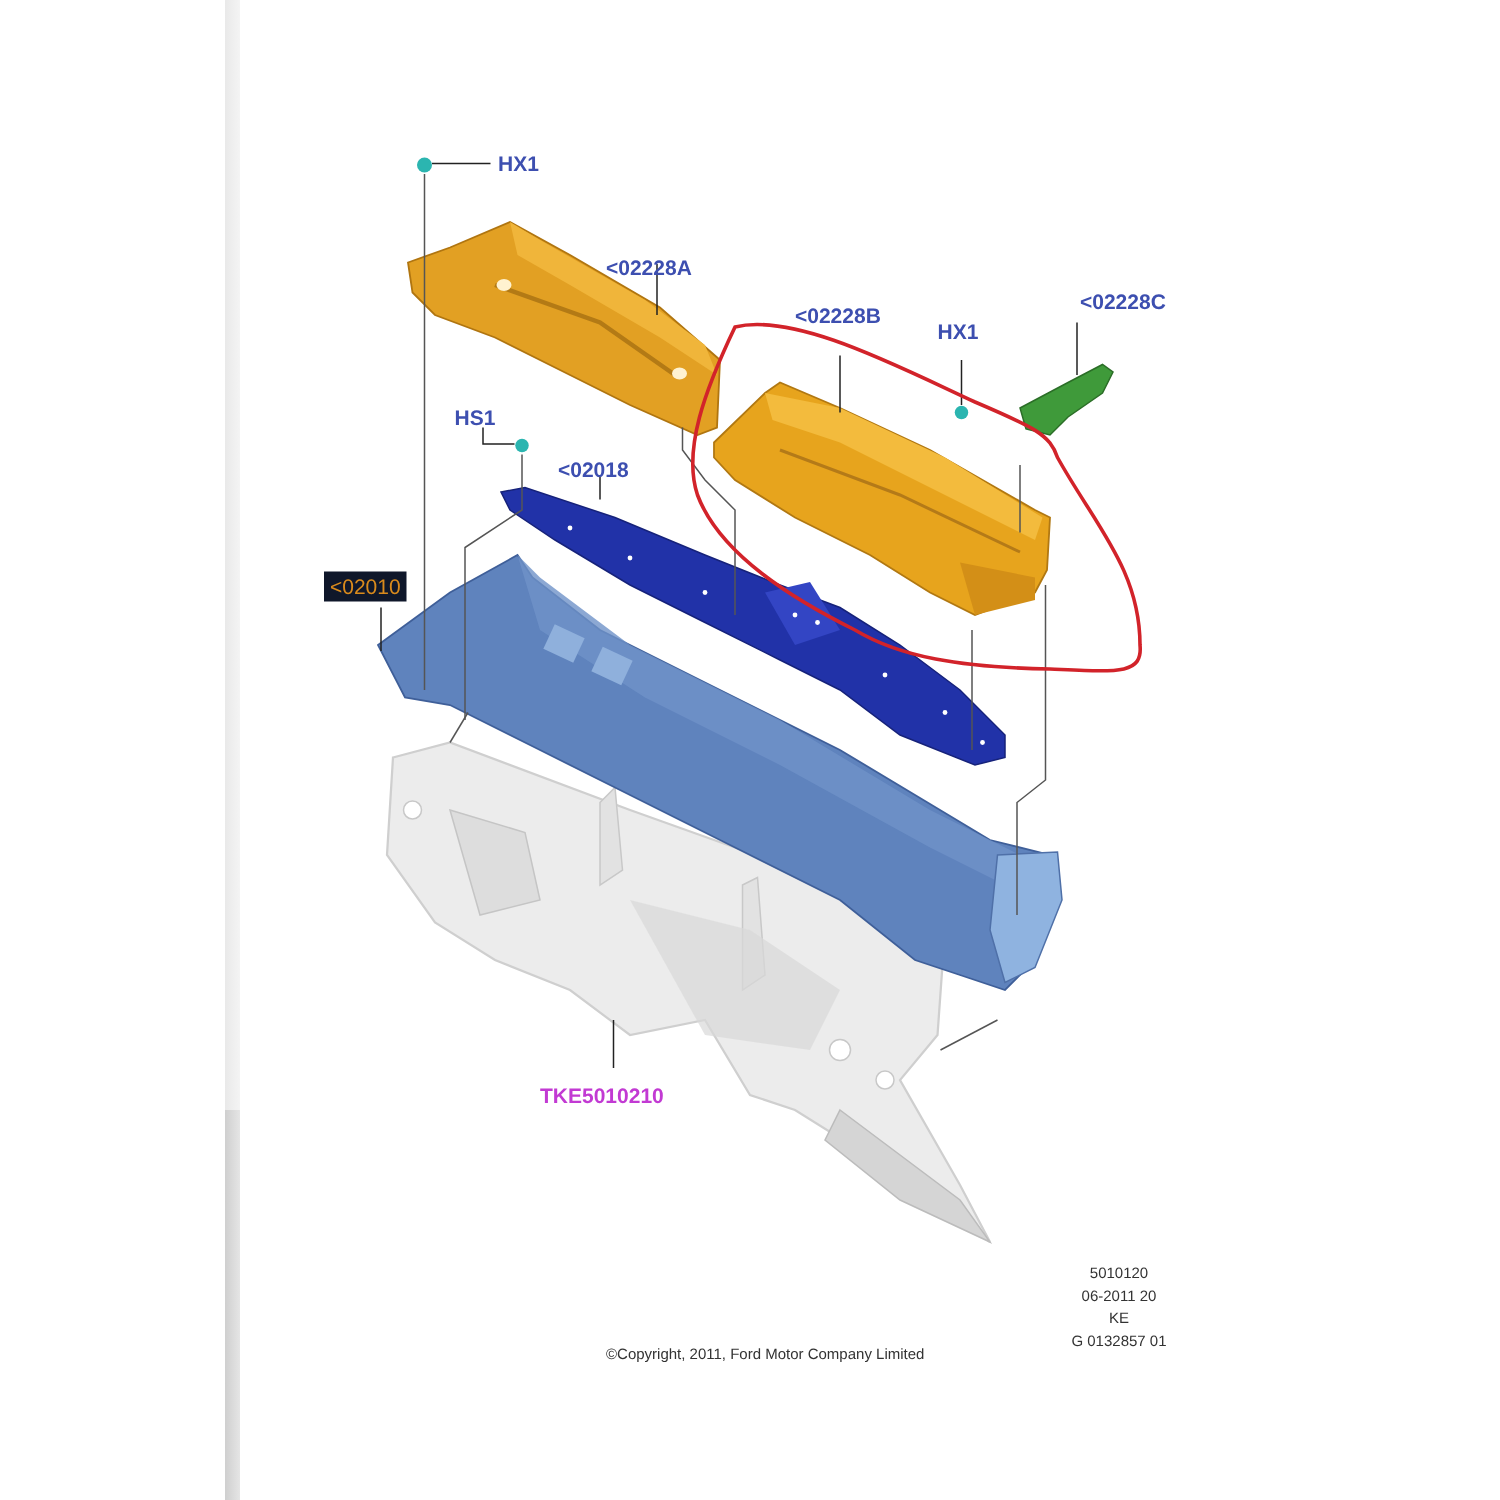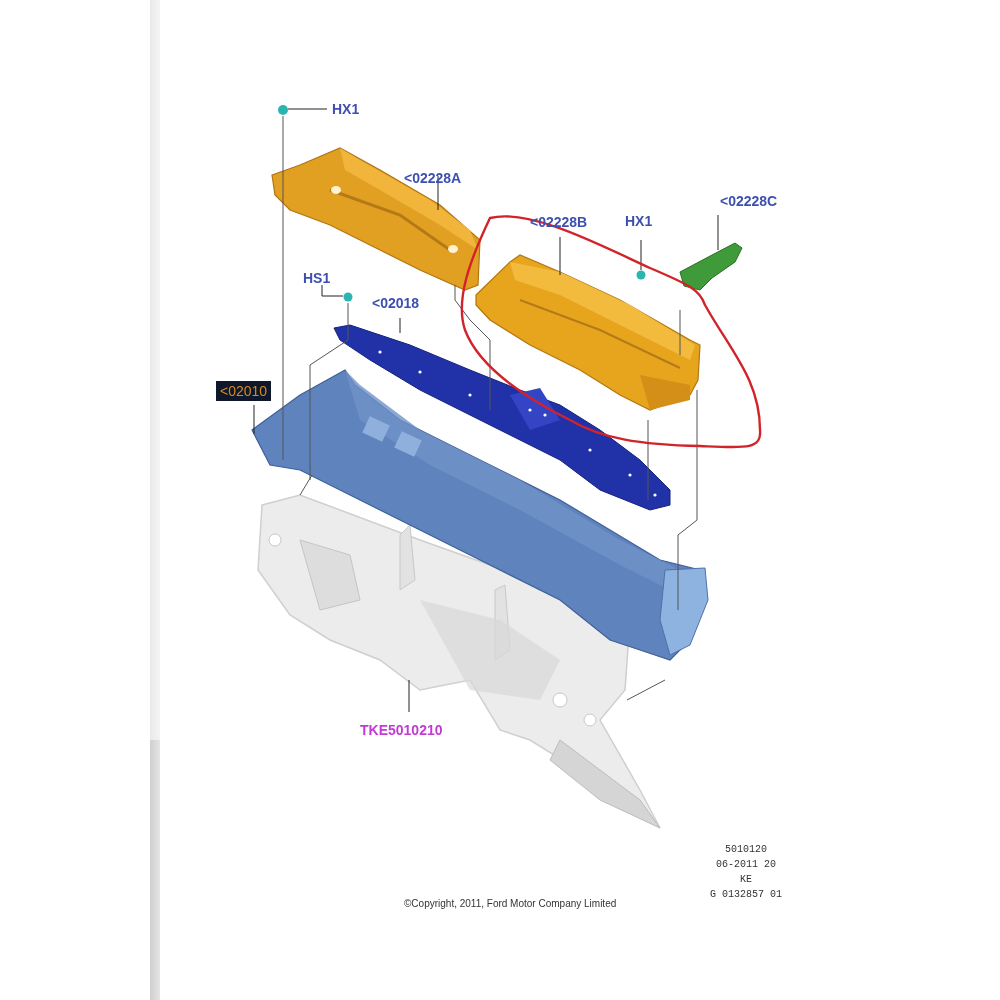--- a/index.html
+++ b/index.html
@@ -8,21 +8,21 @@
   .left-strip { position:absolute; left:150px; top:0; width:10px; height:1000px;
                 background:linear-gradient(to right,#e9e9e9,#f4f4f4); }
   .left-strip-bottom { position:absolute; left:150px; top:740px; width:10px; height:260px;
                 background:linear-gradient(to right,#cfcfcf,#e5e5e5); }
   svg.diagram { position:absolute; left:0; top:0; }
   .callout { position:absolute; font-weight:bold; font-size:14px; color:#3d4fb0; white-space:nowrap; }
   .callout.highlight { background:#0f172a; color:#d98a1c; padding:2px 4px; font-weight:normal; font-size:14px; }
   .callout.pink { color:#c23ad3; font-size:14px; }
   .footer-copy { position:absolute; left:368px; top:898px; font-size:10px; color:#333;margin-left:36px; }
   .ref-block { position:absolute; left:700px; top:842px; width:92px; text-align:center; font-size:10px; color:#333; line-height:15px; }
-  .ref-block div { white-space:nowrap;font-family:Liberation Mono, monospace; }
+  .ref-block div { white-space:nowrap; }
 </style>
 </head>
 <body>
 
 <div class="left-strip"></div>
 <div class="left-strip-bottom"></div>
 
 <svg class="diagram" width="1000" height="1000" viewBox="0 0 1000 1000">
 
   <g>
@@ -103,25 +103,25 @@
     <path d="M697,390 L697,520 L678,535 L678,610"></path>
     <path d="M300,495 L312,475"></path>
     <path d="M627,700 L665,680"></path>
   </g>
 
   <path d="M490,218 C530,208 600,245 650,268 C690,285 700,290 705,305 C730,350 760,380 760,430 C762,450 745,448 700,446 C640,445 600,438 570,420 C530,400 480,370 465,330 C455,300 470,260 490,218 Z" fill="none" stroke="#d2232a" stroke-width="2.4"></path>
 </svg>
 
 <div class="callout" style="left:332px;top:101px;">HX1</div>
 <div class="callout" style="left:404px;top:170px;">&lt;02228A</div>
-<div class="callout" style="left:530px;top:214px;text-align:center;">&lt;02228B</div>
+<div class="callout" style="left:530px;top:202px;text-align:center;">&lt;02228B</div>
 <div class="callout" style="left:625px;top:213px;">HX1</div>
 <div class="callout" style="left:720px;top:193px;">&lt;02228C</div>
 <div class="callout" style="left:303px;top:258px;margin-top:12px;">HS1</div>
-<div class="callout" style="left:372px;top:295px;">&lt;02018</div>
+<div class="callout" style="left:372px;top:305px;">&lt;02018</div>
 <div class="callout highlight" style="left:216px;top:381px;">&lt;02010</div>
 <div class="callout pink" style="left:360px;top:722px;">TKE5010210</div>
 
 <div class="footer-copy">©Copyright, 2011, Ford Motor Company Limited</div>
 <div class="ref-block">
   <div>5010120</div>
   <div>06-2011 20</div>
   <div>KE</div>
   <div>G 0132857 01</div>
 </div>

